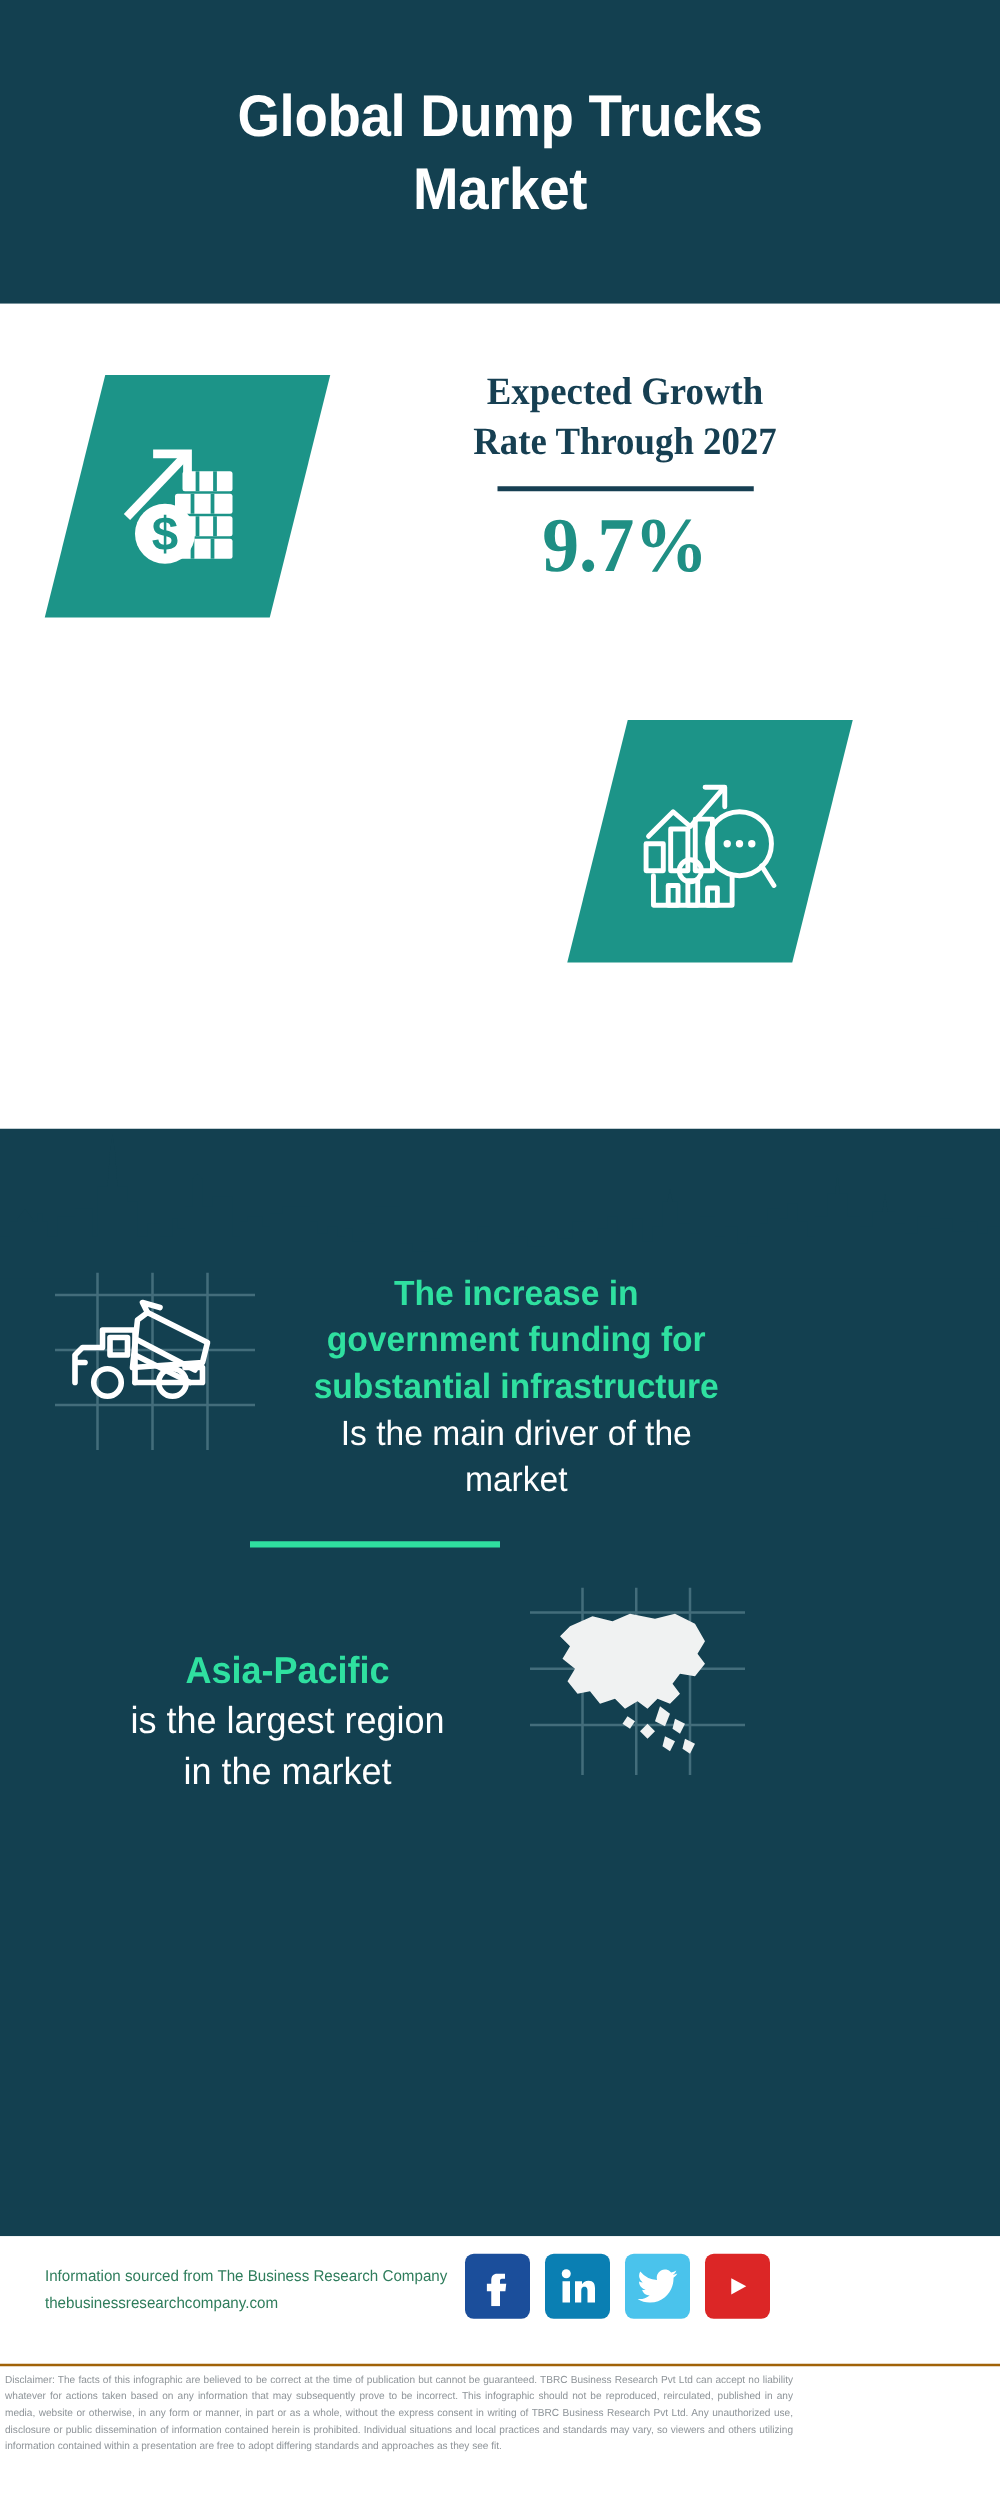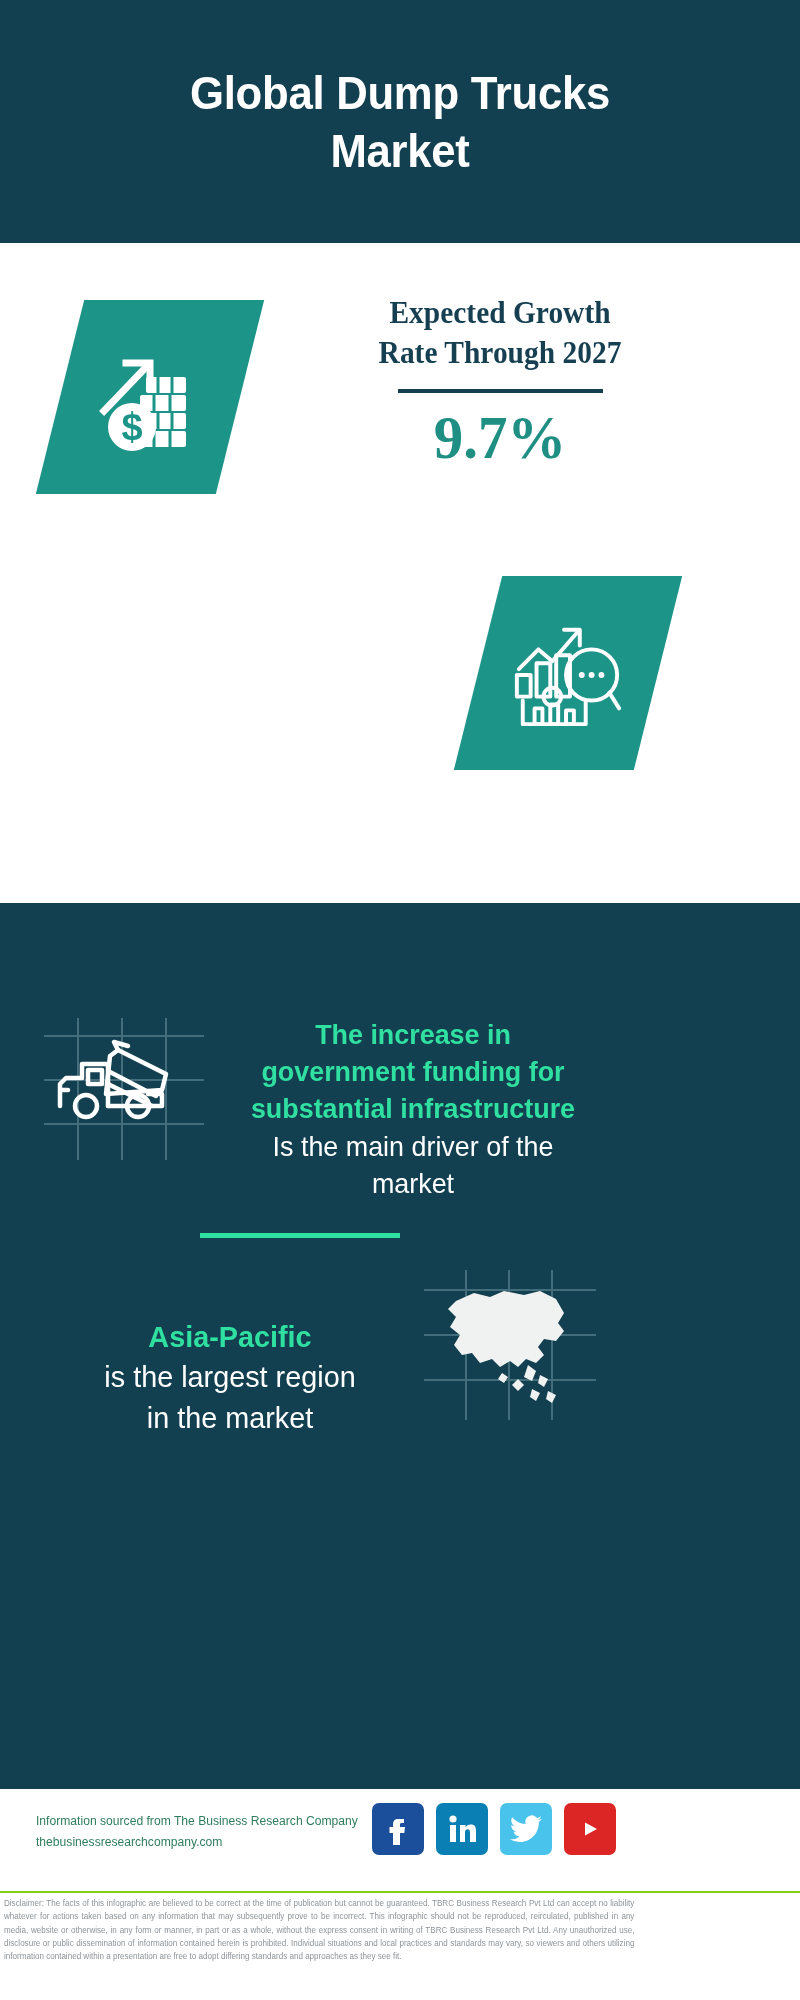--- a/index.html
+++ b/index.html
@@ -166,21 +166,21 @@
     line-height: 1.35;
     transform: scaleX(0.96);
   }
 
   
   .footer {
     position: absolute;
     left: 0; top: 1789px;
     width: 800px; height: 102px;
     background: #ffffff;
-    border-bottom: 2px solid #84cc16;
+    border-bottom: 2px solid #a16207;
   }
   .footer-text {
     position: absolute;
     left: 31px; top: 22px;
     color: #2f7d5c;
     font-size: 12.5px;
     line-height: 1.65;
     transform: scaleX(0.97);
   }
   .social-row {

